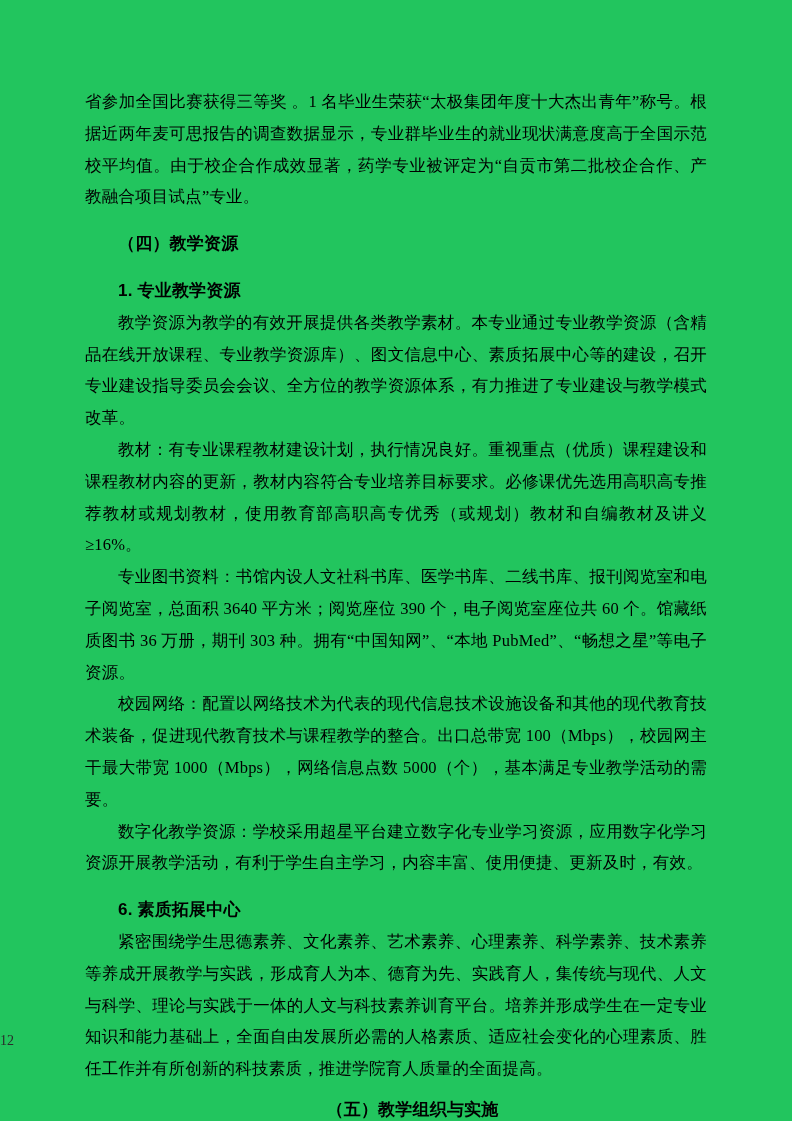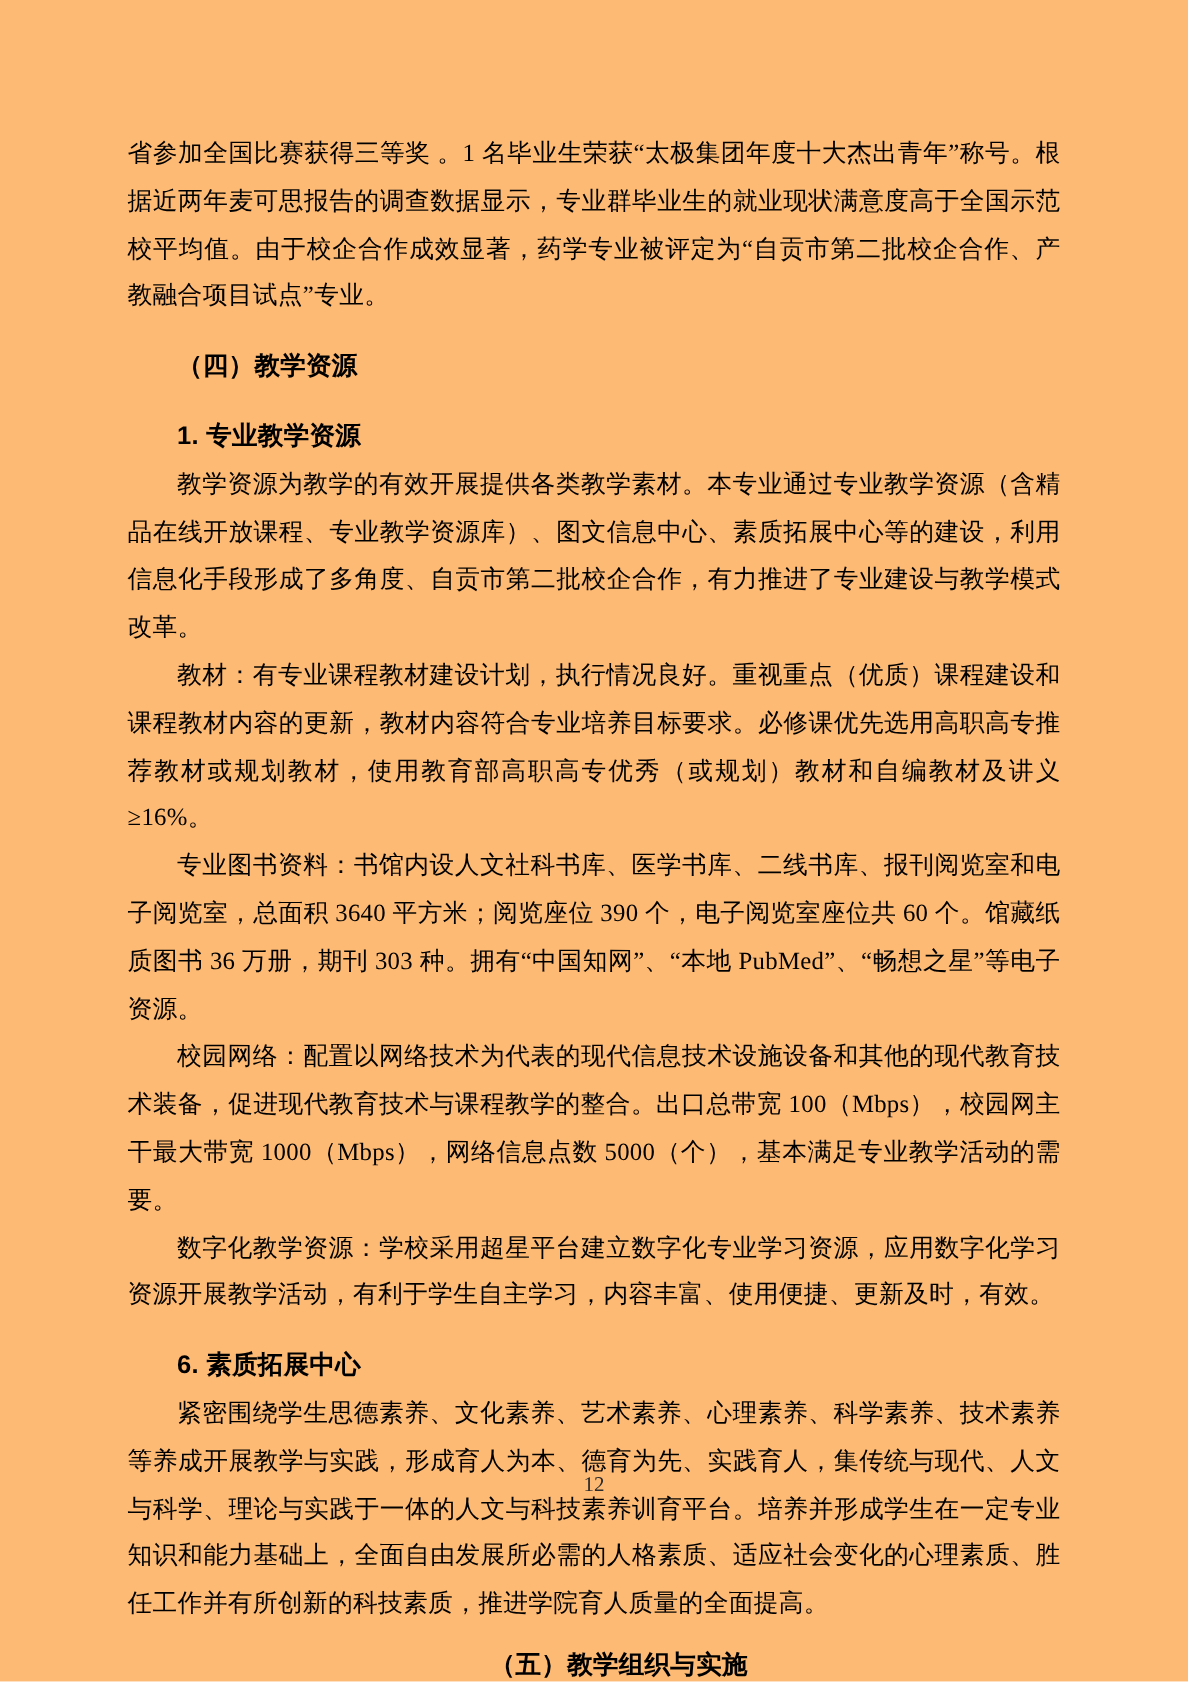--- a/index.html
+++ b/index.html
@@ -4,21 +4,21 @@
 <style>
   html, body {
     margin: 0;
     padding: 0;
     background: #ffffff;
   }
   .page {
     position: relative;
     width: 792px;
     height: 1121px;
-    background: #fdba74;
+    background: #22c55e;
     overflow: hidden;
     font-family: "Liberation Serif", "DejaVu Serif", serif;
     color: #000000;
   }
   .content {
     position: absolute;
     left: 85px;
     top: 86px;
     width: 622px;
   }
@@ -39,41 +39,41 @@
     text-align: left;
     text-indent: 33px;
     margin-top: 15px;
   }
   .content p.heading-extra-gap {
     margin-top: 9px;
     text-align: center;
   }
   .footer {
     position: absolute;
-    top: 981px;
+    top: 1031px;
     left: 0;
     width: 100%;
-    text-align: center;
+    text-align: left;
   }
   .footer .page-num {
     font-family: "Liberation Serif", "DejaVu Serif", serif;
     font-size: 14px;
     line-height: 18px;
     color: #2b2b2b;
   }
 </style>
 </head>
 <body>
 
 <div class="page">
   <div class="content">
     <p class="body">省参加全国比赛获得三等奖 。1 名毕业生荣获“太极集团年度十大杰出青年”称号。根据近两年麦可思报告的调查数据显示，专业群毕业生的就业现状满意度高于全国示范校平均值。由于校企合作成效显著，药学专业被评定为“自贡市第二批校企合作、产教融合项目试点”专业。</p>
     <p class="heading">（四）教学资源</p>
     <p class="heading">1. 专业教学资源</p>
-    <p class="body indent">教学资源为教学的有效开展提供各类教学素材。本专业通过专业教学资源（含精品在线开放课程、专业教学资源库）、图文信息中心、素质拓展中心等的建设，利用信息化手段形成了多角度、自贡市第二批校企合作，有力推进了专业建设与教学模式改革。</p>
+    <p class="body indent">教学资源为教学的有效开展提供各类教学素材。本专业通过专业教学资源（含精品在线开放课程、专业教学资源库）、图文信息中心、素质拓展中心等的建设，召开专业建设指导委员会会议、全方位的教学资源体系，有力推进了专业建设与教学模式改革。</p>
     <p class="body indent">教材：有专业课程教材建设计划，执行情况良好。重视重点（优质）课程建设和课程教材内容的更新，教材内容符合专业培养目标要求。必修课优先选用高职高专推荐教材或规划教材，使用教育部高职高专优秀（或规划）教材和自编教材及讲义≥16%。</p>
     <p class="body indent">专业图书资料：书馆内设人文社科书库、医学书库、二线书库、报刊阅览室和电子阅览室，总面积 3640 平方米；阅览座位 390 个，电子阅览室座位共 60 个。馆藏纸质图书 36 万册，期刊 303 种。拥有“中国知网”、“本地 PubMed”、“畅想之星”等电子资源。</p>
     <p class="body indent">校园网络：配置以网络技术为代表的现代信息技术设施设备和其他的现代教育技术装备，促进现代教育技术与课程教学的整合。出口总带宽 100（Mbps），校园网主干最大带宽 1000（Mbps），网络信息点数 5000（个），基本满足专业教学活动的需要。</p>
     <p class="body indent">数字化教学资源：学校采用超星平台建立数字化专业学习资源，应用数字化学习资源开展教学活动，有利于学生自主学习，内容丰富、使用便捷、更新及时，有效。</p>
     <p class="heading">6. 素质拓展中心</p>
     <p class="body indent">紧密围绕学生思德素养、文化素养、艺术素养、心理素养、科学素养、技术素养等养成开展教学与实践，形成育人为本、德育为先、实践育人，集传统与现代、人文与科学、理论与实践于一体的人文与科技素养训育平台。培养并形成学生在一定专业知识和能力基础上，全面自由发展所必需的人格素质、适应社会变化的心理素质、胜任工作并有所创新的科技素质，推进学院育人质量的全面提高。</p>
     <p class="heading heading-extra-gap">（五）教学组织与实施</p>
     <p class="body indent">召开专业建设指导委员会会议，由学院、上级高校、行业、企业专家共同研讨制订专业人才培养方案。积极拓展校企合作，扩大实施订单式人才培养，促进产教深度融合，不</p>
   </div>
   <div class="footer">

